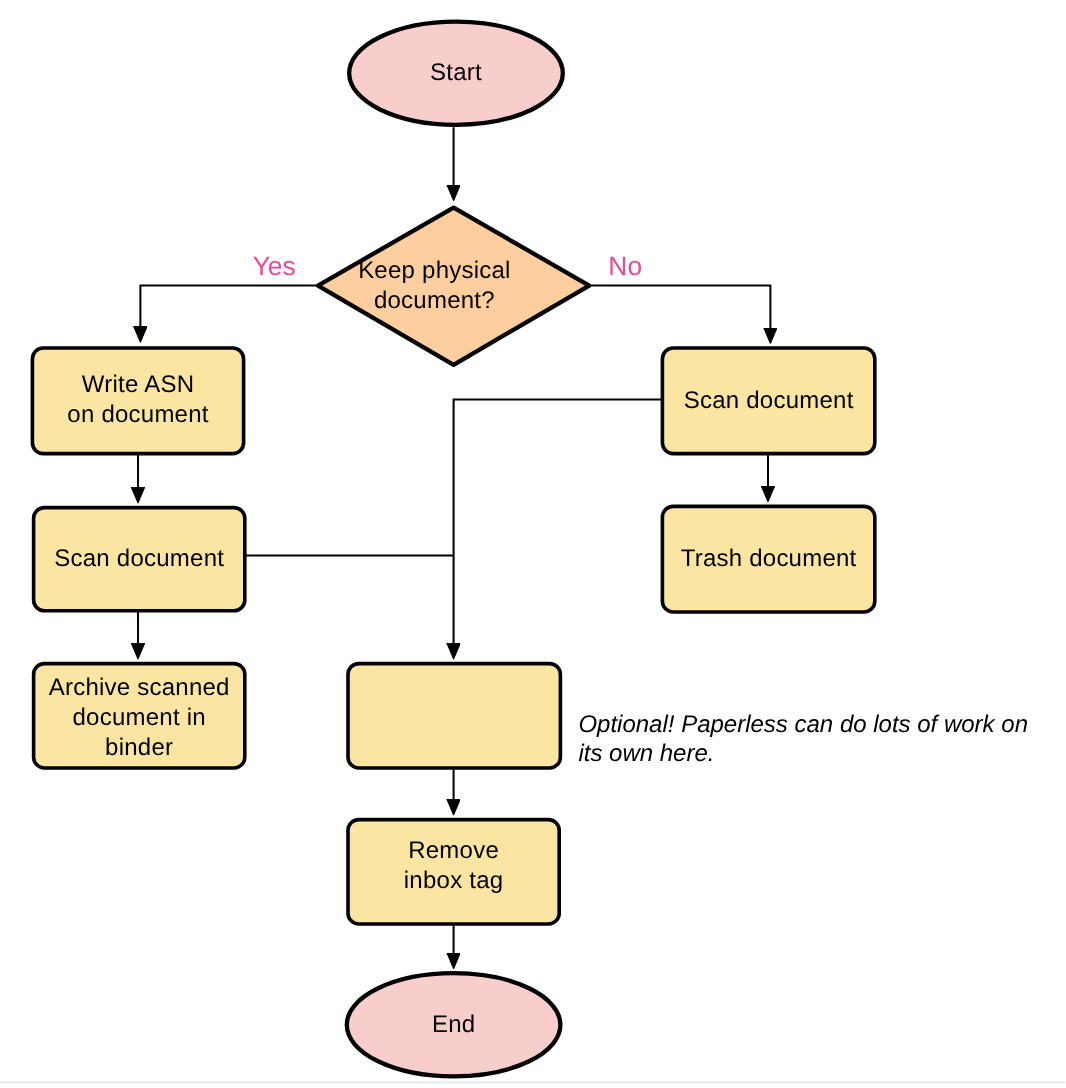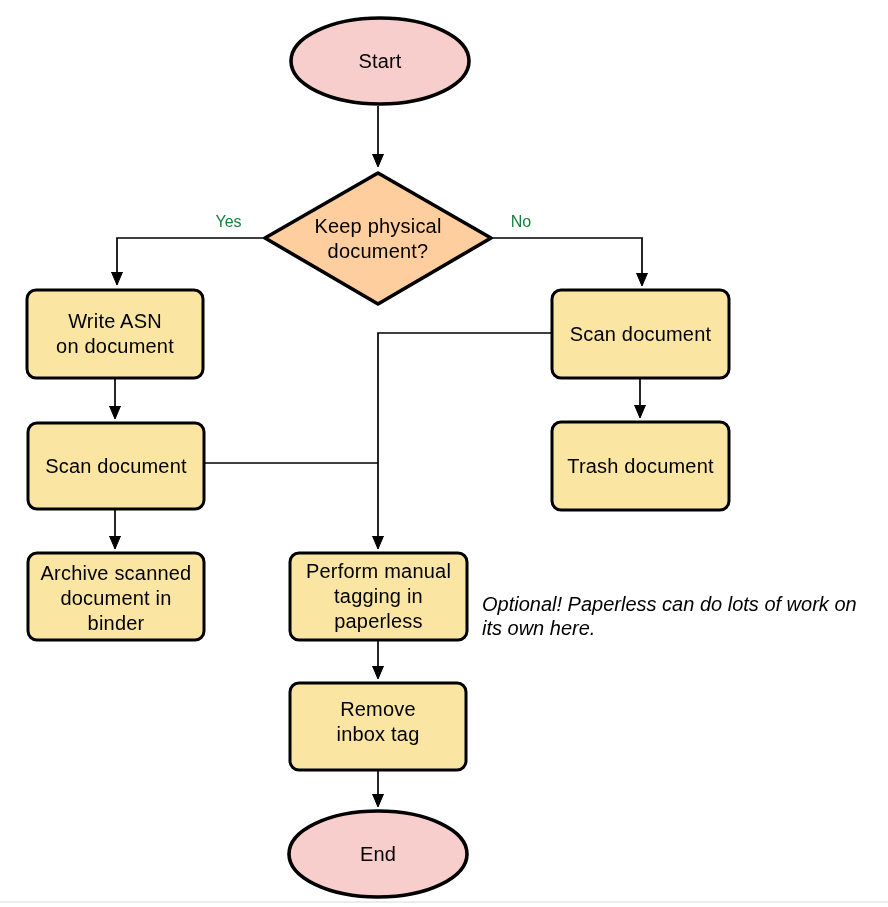--- a/index.html
+++ b/index.html
@@ -46,23 +46,23 @@
     text-align: center;
     white-space: pre-line;
     font-size: 20px;
     line-height: 25px;
     color: #000000;
     letter-spacing: 0.2px;
   }
   .edge-label {
     position: absolute;
     text-align: center;
-    font-size: 16px;
+    font-size: 22px;
     line-height: 22px;
-    color: #15803d;
+    color: #ec4899;
   }
   .note-text {
     position: absolute;
     left: 482px;
     top: 593px;
     width: 406px;
     font-size: 20px;
     line-height: 23.5px;
     font-style: italic;
     color: #000000;
@@ -108,39 +108,36 @@
     <rect class="shape-rect" x="28" y="553" width="176" height="87" rx="9" fill="#FBE5A3"></rect>
     <rect class="shape-rect" x="552" y="290" width="177" height="88" rx="9" fill="#FBE5A3"></rect>
     <rect class="shape-rect" x="552" y="422" width="177" height="88" rx="9" fill="#FBE5A3"></rect>
     <rect class="shape-rect" x="290" y="553" width="177" height="87" rx="9" fill="#FBE5A3"></rect>
     <rect class="shape-rect" x="290" y="683" width="176" height="87" rx="9" fill="#FBE5A3"></rect>
     <ellipse class="shape-ellipse" cx="378" cy="854" rx="89" ry="43" fill="#F8CECC"></ellipse>
   </svg>
 
   <div class="node-label" style="left:292px; top:18px; width:176px; height:86px;">Start</div>
 
-  <div class="node-label" style="left:280px; top:206px; width:196px; height:65px;">Keep physical
+  <div class="node-label" style="left:264px; top:206px; width:196px; height:65px;">Keep physical
 document?</div>
 
   <div class="node-label" style="left:27px; top:290px; width:176px; height:88px;text-align:center;">Write ASN
 on document</div>
 
   <div class="node-label" style="left:28px; top:423px; width:176px; height:86px;">Scan document</div>
 
   <div class="node-label" style="left:28px; top:553px; width:176px; height:90px;">Archive scanned
 document in
 binder</div>
 
   <div class="node-label" style="left:552px; top:290px; width:177px; height:88px;">Scan document</div>
 
   <div class="node-label" style="left:552px; top:422px; width:177px; height:88px;">Trash document</div>
 
-  <div class="node-label" style="left:290px; top:553px; width:177px; height:87px;">Perform manual
-tagging in
-paperless</div>
 
   <div class="node-label" style="left:290px; top:683px; width:176px; height:77px;">Remove
 inbox tag</div>
 
   <div class="node-label" style="left:290px; top:812px; width:176px; height:85px;">End</div>
 
   <div class="edge-label" style="left:201px; top:211px; width:55px;">Yes</div>
 
   <div class="edge-label" style="left:498px; top:211px; width:46px;">No</div>
 

